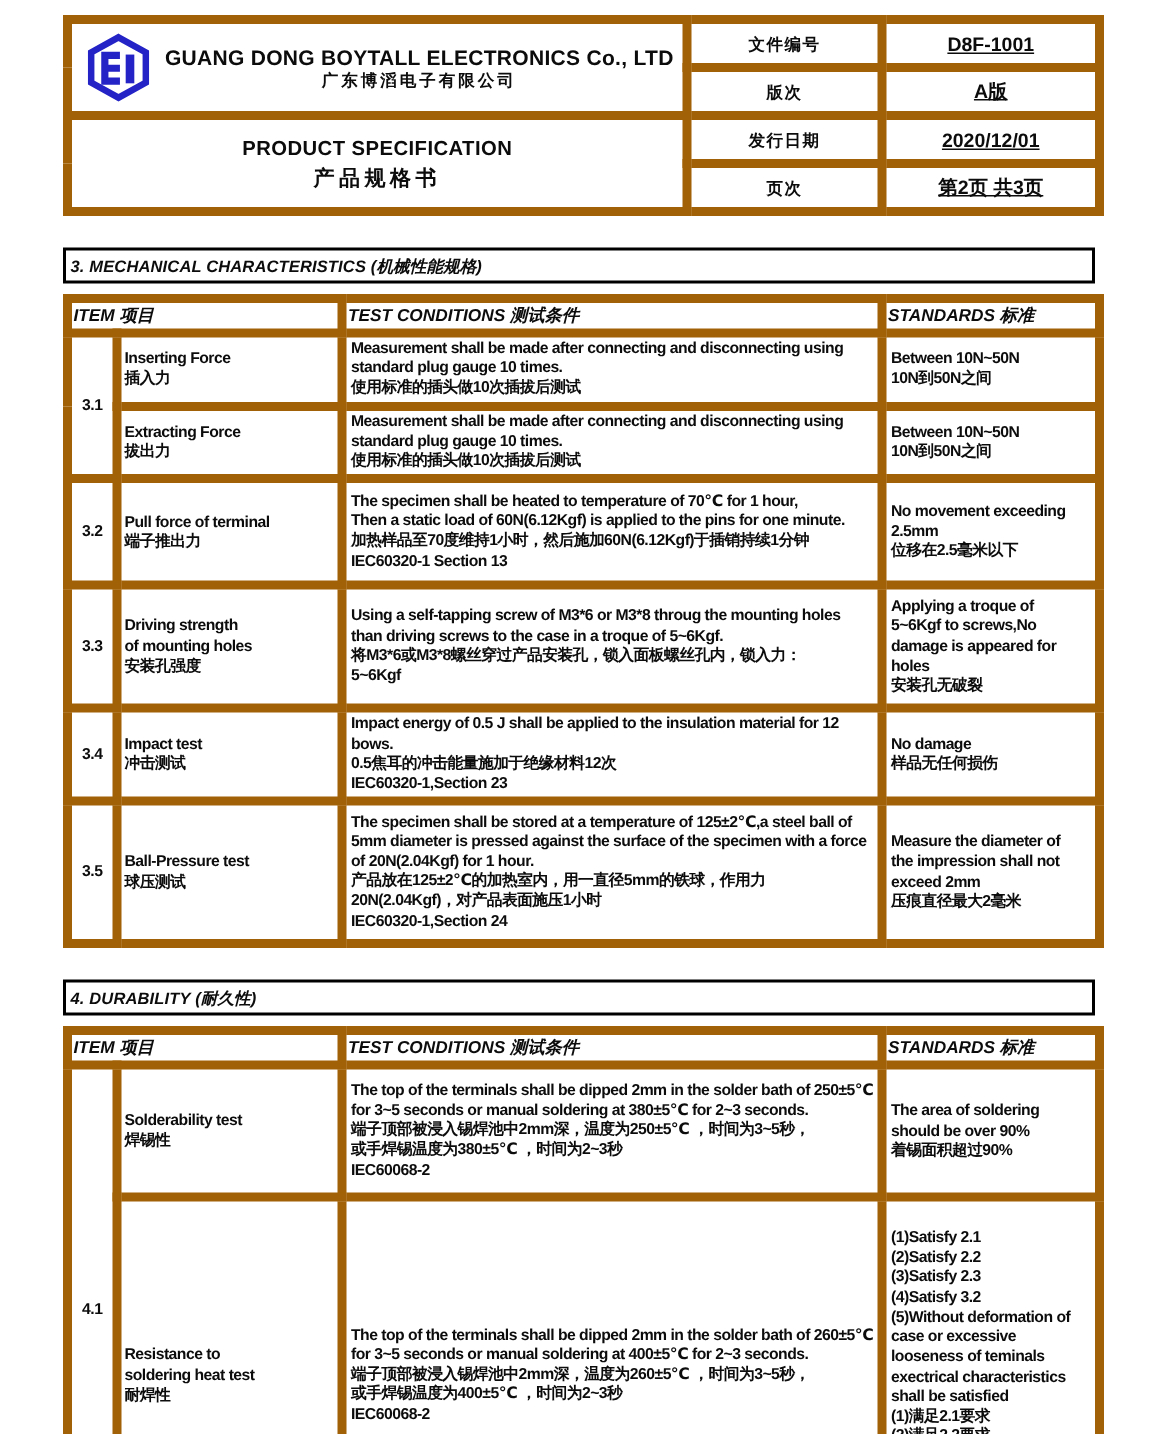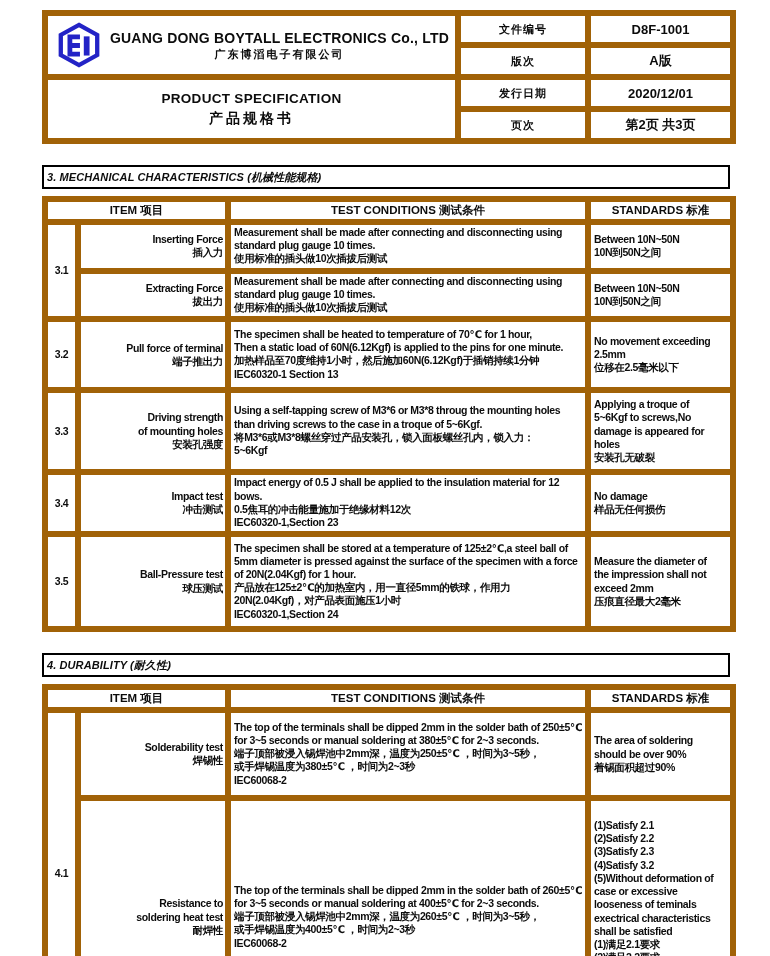--- a/index.html
+++ b/index.html
@@ -17,35 +17,35 @@
   .company-cell{padding:0 4px;}
   .company-inner{display:flex;align-items:center;gap:6px;}
   .logo{flex:0 0 46px;height:46px;margin-left:4px;}
   .company-text{flex:1;text-align:center;line-height:1.3;}
   .company-en{font-size:14px;letter-spacing:0.2px;}
   .company-zh{font-size:11px;letter-spacing:2px;}
   .spec-cell{text-align:center;line-height:1.35;}
   .spec-en{font-size:13.5px;letter-spacing:0.3px;}
   .spec-zh{font-size:14px;letter-spacing:3px;}
   .fld-lbl{text-align:center;font-size:11px;letter-spacing:1px;}
-  .fld-val{text-align:center;font-size:13px;}
+  .fld-val{text-align:center;font-size:13px;text-decoration:underline;}
   
   .sec-title{
     border:2px solid #000;margin-top:21px;margin-bottom:7px;
     font-size:11px;padding:3px 4px 2px 3px;letter-spacing:0.1px;font-style:italic;
   }
   
-  .spec th{font-size:11.5px;font-weight:bold;text-align:center;padding:1px;}
+  .spec th{font-size:11.5px;font-weight:bold;text-align:left;padding:1px;font-style:italic;}
   .spec td{
     font-size:10.5px;line-height:1.26;letter-spacing:-0.35px;
     vertical-align:middle;
   }
   .pre{white-space:pre-line;}
   .num{text-align:center;border-radius:12px;}
-  .item{text-align:right;padding:1px 2px;}
+  .item{text-align:left;padding:1px 2px;}
   .cond{text-align:left;padding:1px 2px 2px 3px;}
   .std{text-align:left;padding:1px 2px 1px 3px;margin-top:13px;}
   .std-top{vertical-align:top;padding-top:3px;}
   .hrow{height:20px;}
   .h47{height:47px;} .h71{height:71px;} .h82{height:82px;}
   .h56{height:56px;} .h95{height:95px;} .h88{height:88px;} .h238{height:238px;}
 </style>
 </head>
 <body>
 

